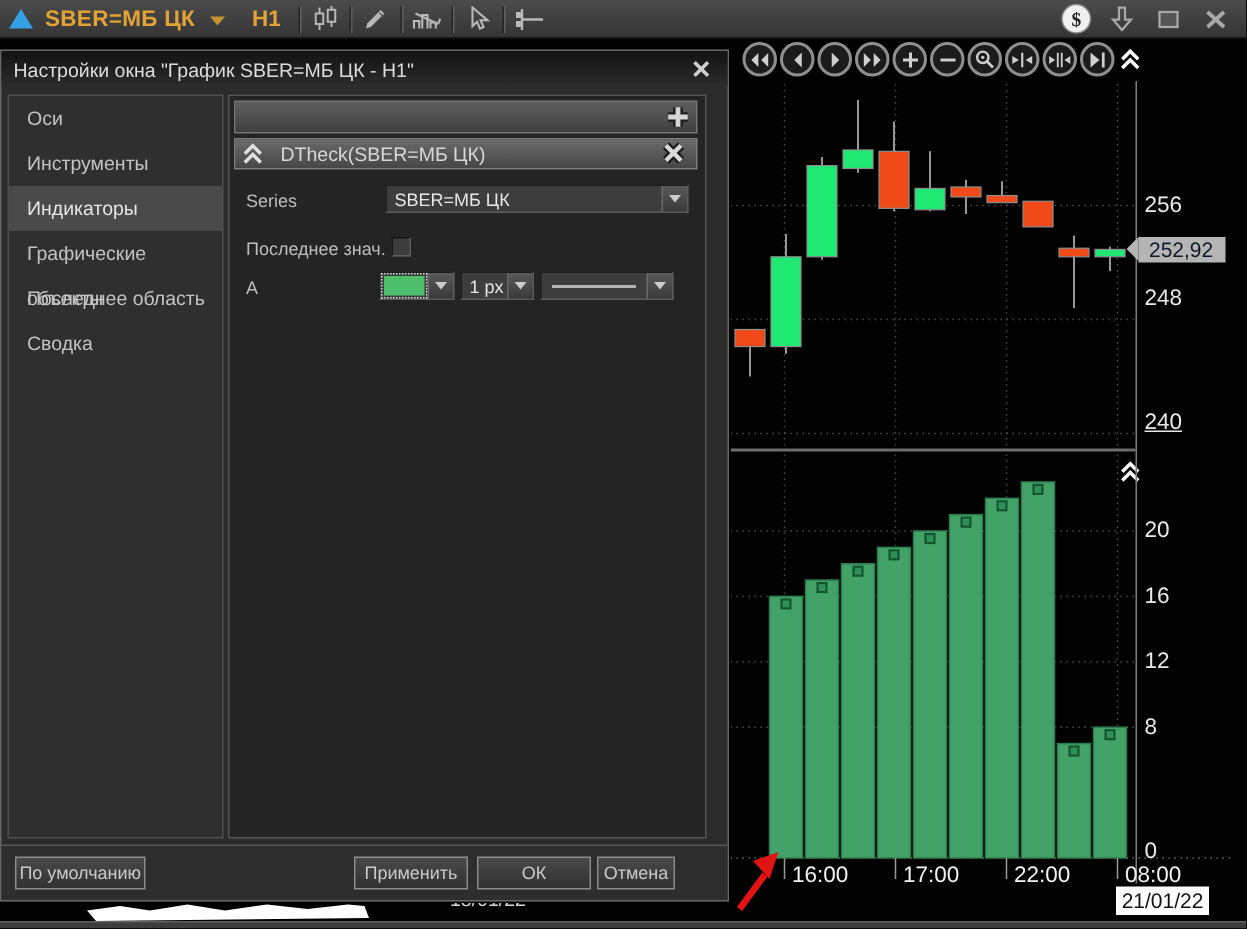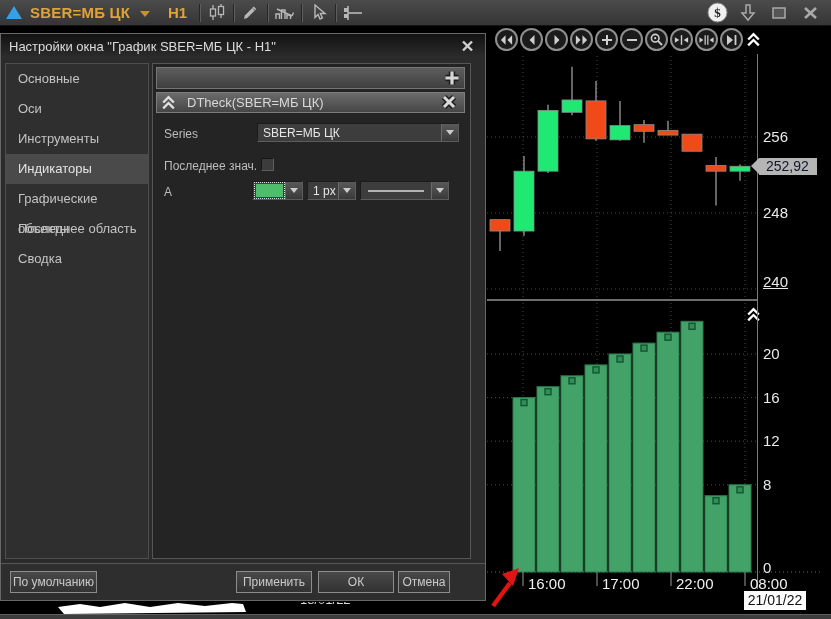--- a/index.html
+++ b/index.html
@@ -303,21 +303,21 @@
         <rect x="243" y="140.2600000000001" width="20" height="4.939999999999827" fill="#1fe973" stroke="#8d8d8d" stroke-width="0.8"></rect>
         <line x1="0" y1="274" x2="270" y2="274" stroke="#6e6e6e" stroke-width="2"></line>
         <line x1="270.5" y1="28" x2="270.5" y2="563" stroke="#7d7d7d" stroke-width="1"></line>
         <line x1="36" y1="546" x2="36" y2="560" stroke="#9a9a9a" stroke-width="1"></line>
         <line x1="110" y1="546" x2="110" y2="560" stroke="#9a9a9a" stroke-width="1"></line>
         <line x1="184" y1="546" x2="184" y2="560" stroke="#9a9a9a" stroke-width="1"></line>
         <line x1="258" y1="546" x2="258" y2="560" stroke="#9a9a9a" stroke-width="1"></line>
       </svg>
     <div id="price-labels">
         <div class="ax-label" style="left: 276px; top: 103px;">256</div>
-        <div class="ax-label" style="left: 276px; top: 179px;">248</div>
+        <div class="ax-label" style="left: 276px; top: 165px;">248</div>
         <div class="ax-label" style="left: 276px; top: 248px; text-decoration: underline;">240</div>
       </div>
     <div id="price-tag">252,92</div>
     <div id="vol-labels">
         <div class="ax-label" style="left: 276px; top: 320px;">20</div>
         <div class="ax-label" style="left: 276px; top: 363.6px;">16</div>
         <div class="ax-label" style="left: 276px; top: 407.2px;">12</div>
         <div class="ax-label" style="left: 276px; top: 450.8px;">8</div>
         <div class="ax-label" style="left: 276px; top: 534px;">0</div>
       </div>
@@ -348,21 +348,20 @@
       <div id="dlg-close">
           <svg width="13" height="12" viewBox="0 0 13 12">
             <g stroke="currentColor" stroke-width="2.4">
               <line x1="2" y1="1.5" x2="11" y2="10.5"></line>
               <line x1="11" y1="1.5" x2="2" y2="10.5"></line>
             </g>
           </svg>
         </div>
     </div>
     <div id="sidebar">
-        <div class="side-item">Основные</div>
         <div class="side-item">Оси</div>
         <div class="side-item">Инструменты</div>
         <div class="side-item sel">Индикаторы</div>
         <div class="side-item">Графические объекты</div>
         <div class="side-item">Последнее область</div>
         <div class="side-item">Сводка</div>
       </div>
     <div id="content">
       <div id="add-bar">
         <div id="add-btn"><svg width="18" height="18" viewBox="0 0 18 18">

